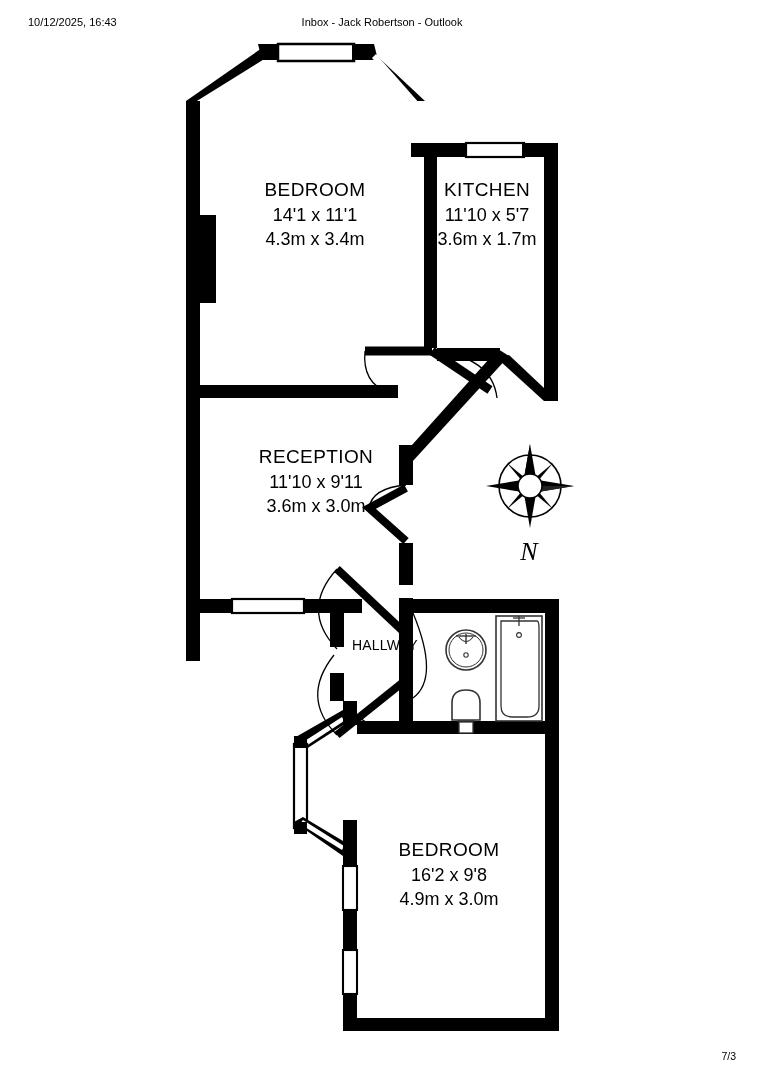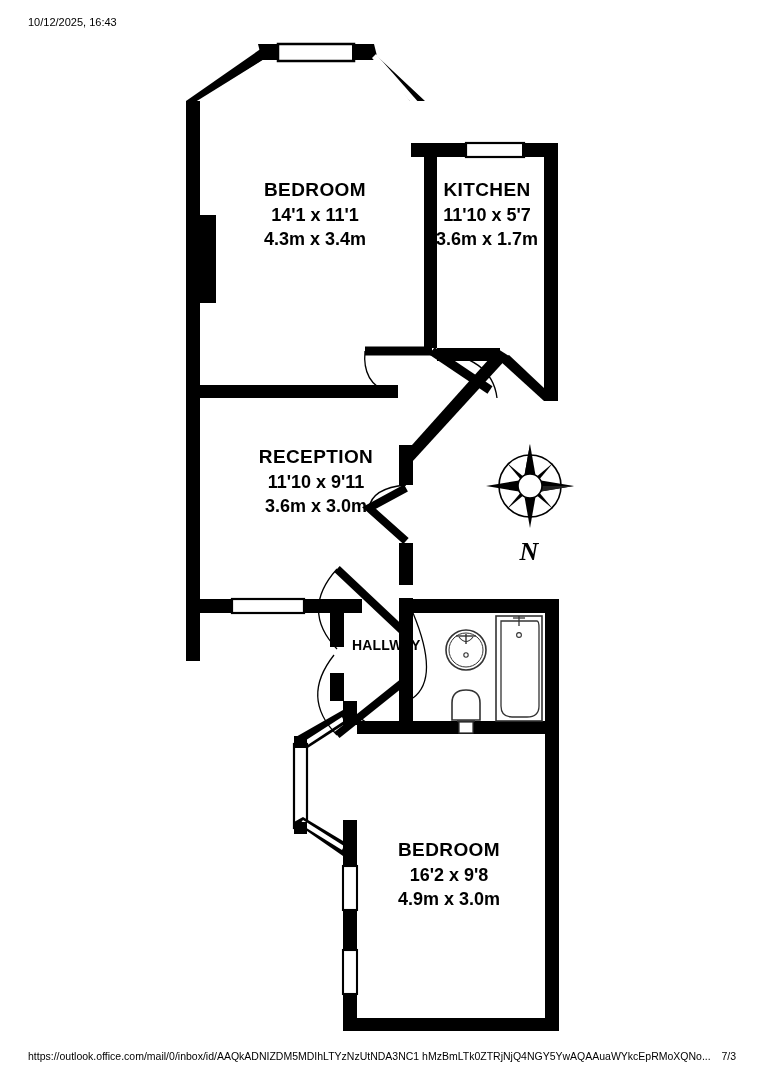--- a/index.html
+++ b/index.html
@@ -47,21 +47,21 @@
   }
   .print-footer .ftr-page {
     position: absolute; right: 28px; top: 0;
     white-space: nowrap;
   }
 
   
   .plan-wrap {
     position: absolute;
     left: 0; top: 38px;
-    width: 764px; height: 1000px; font-weight: bold;
+    width: 764px; height: 1000px;
   }
   svg.plan { display: block; }
 
   .room-label {
     font-family: "Liberation Sans", sans-serif;
     fill: #000;
     text-anchor: middle;
   }
   .room-name { font-size: 19px; letter-spacing: 0.4px; }
   .room-dim  { font-size: 18px; }
@@ -74,20 +74,21 @@
     text-anchor: middle;
   }
 </style>
 </head>
 <body>
 
 <div class="page">
 
   <div class="print-header">
     <span class="hdr-date">10/12/2025, 16:43</span>
+    <span class="hdr-title">Inbox - Jack Robertson - Outlook</span>
   </div>
 
   <div class="plan-wrap">
     <svg class="plan" width="764" height="1000" viewBox="0 0 764 1000">
 
       <g>
 
         <polygon points="186,63 199,63 268,19 262,10" fill="#000"></polygon>
         <polygon points="192,66 266,20 268,24 196,70" fill="#fff"></polygon>
 
@@ -295,17 +296,16 @@
         <polygon points="-23,23 -5,8 0,0 -8,5" fill="#000"></polygon>
 
         <circle cx="0" cy="0" r="12" fill="#fff" stroke="#000" stroke-width="1.6"></circle>
         <text class="compass-n" x="-1" y="74">N</text>
       </g>
 
     </svg>
   </div>
 
   <div class="print-footer">
-    <span class="ftr-url">https://outlook.office.com/mail/0/inbox/id/AAQkADNIZDM5MDIhLTYzNzUtNDA3NC1  hMzBmLTk0ZTRjNjQ4NGY5YwAQAAuaWYkcEpRMoXQNo...</span>
     <span class="ftr-page">7/3</span>
   </div>
 
 </div>
 
 </body></html>

